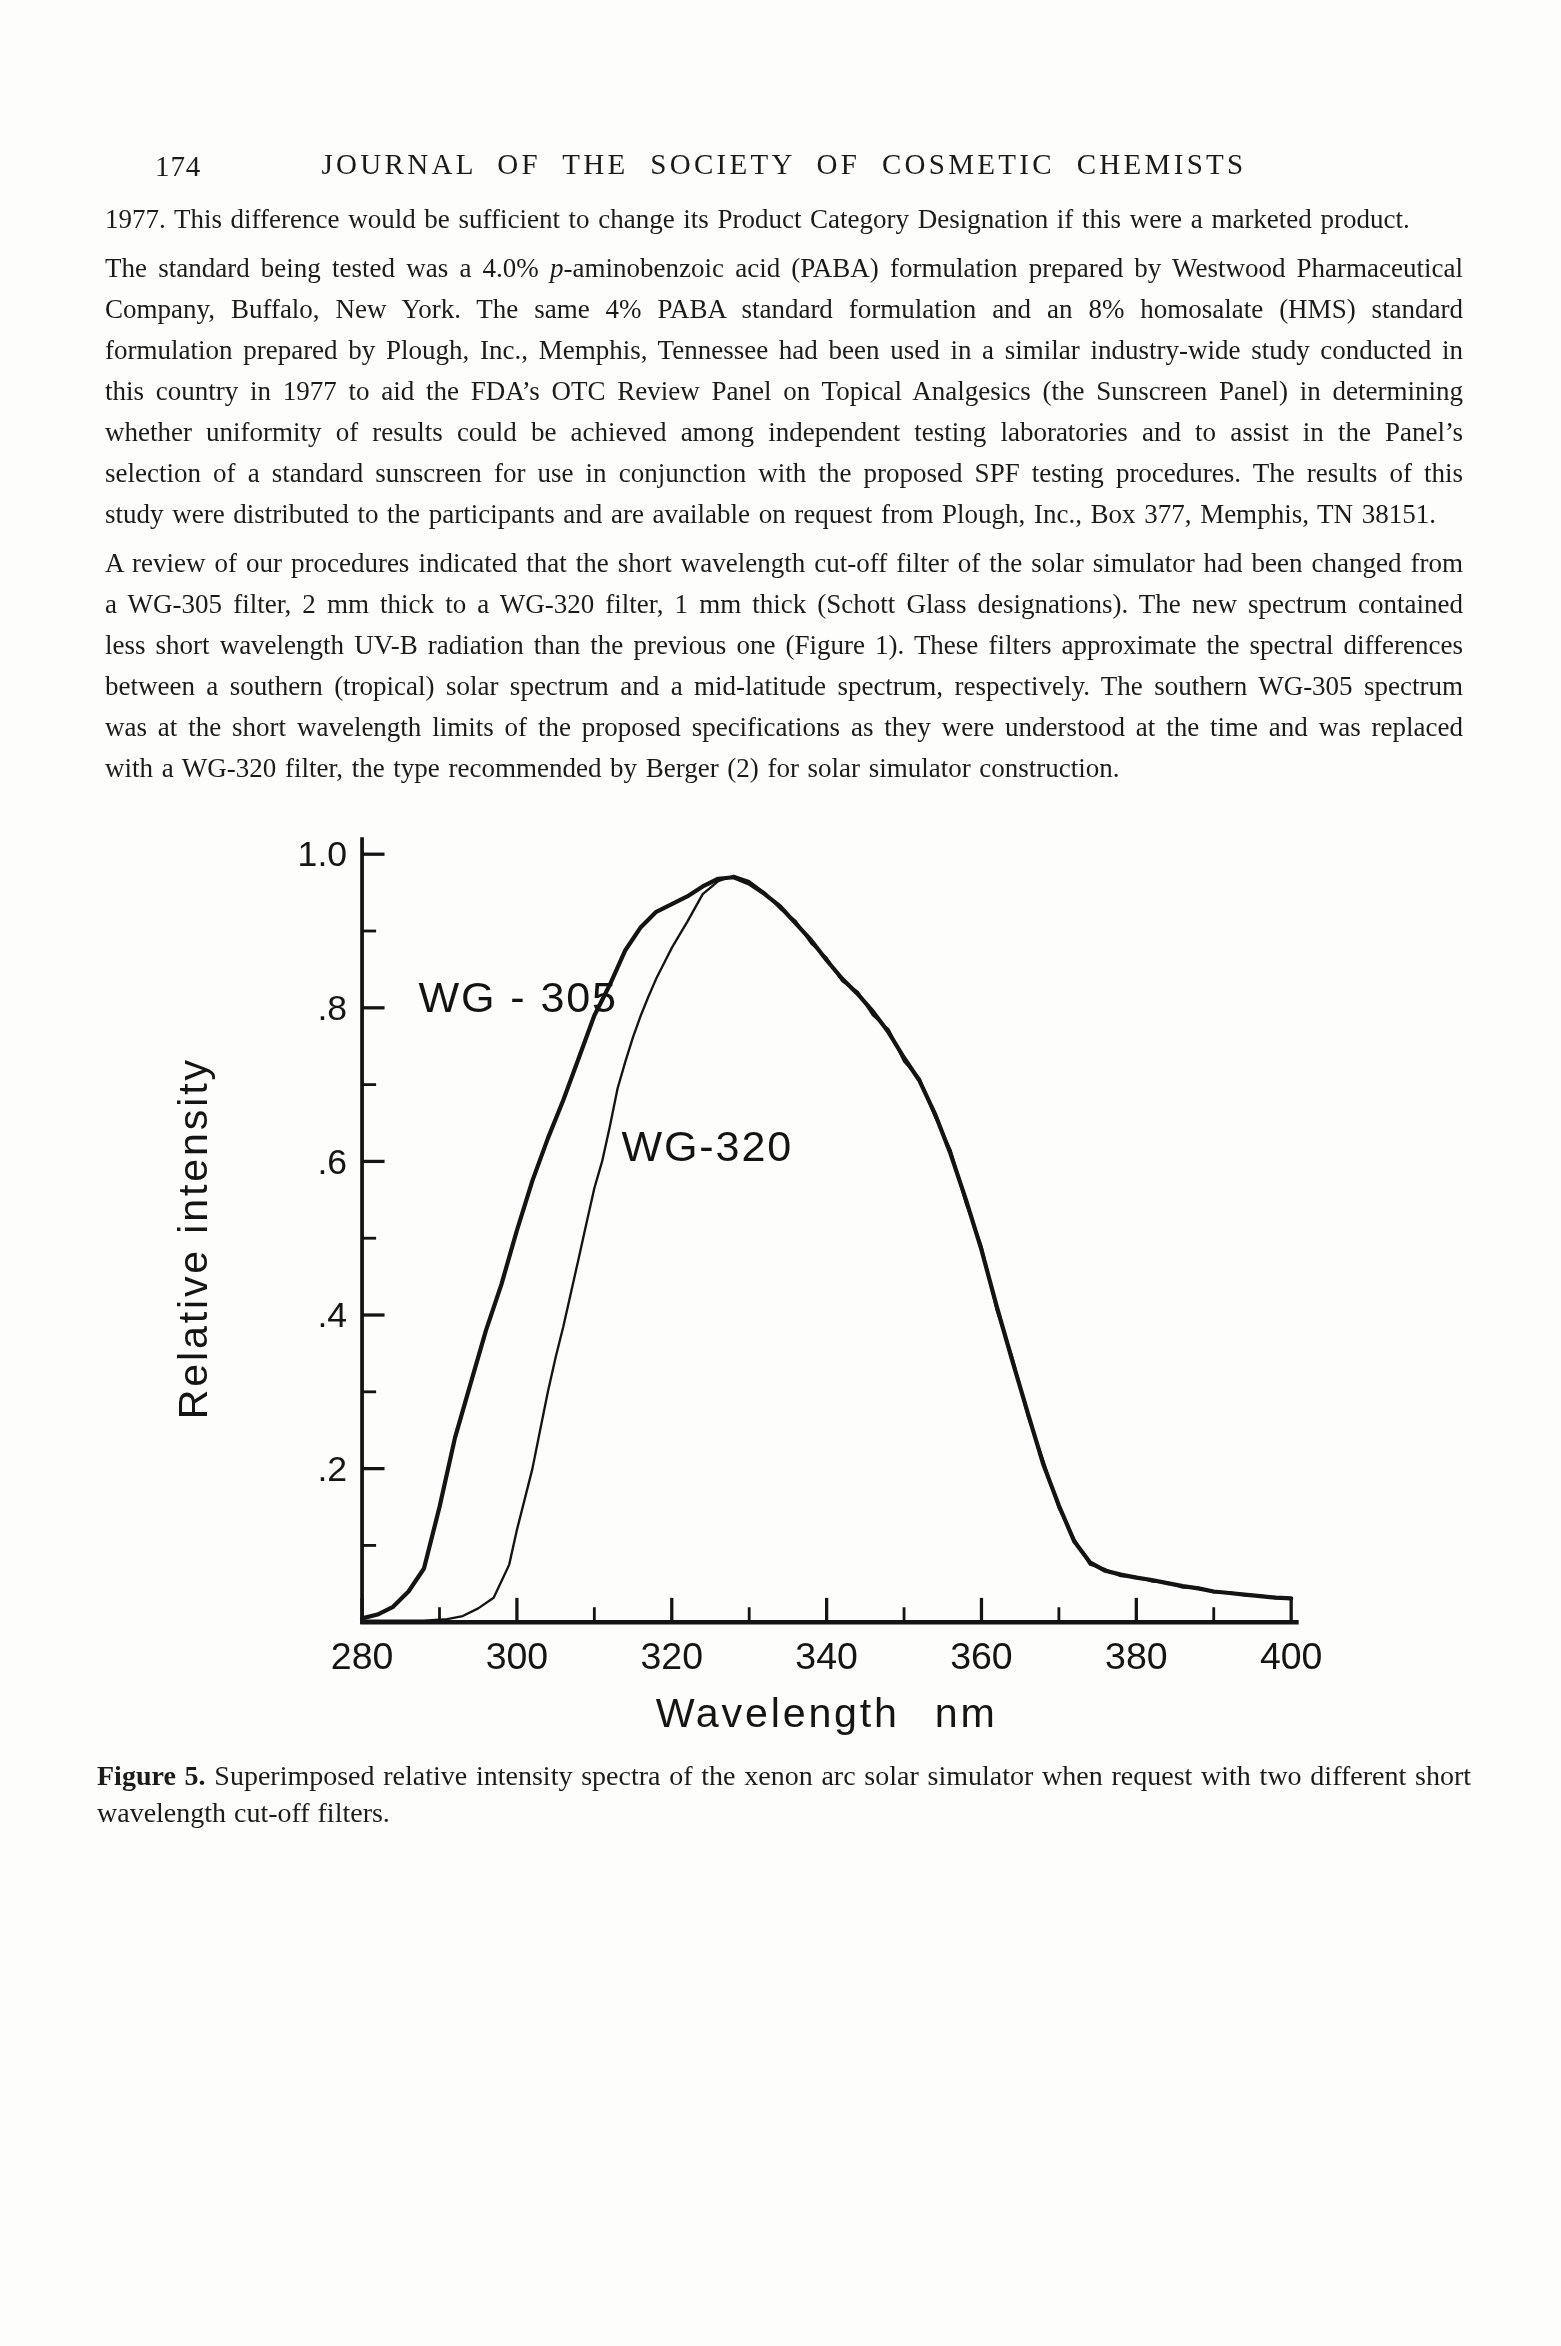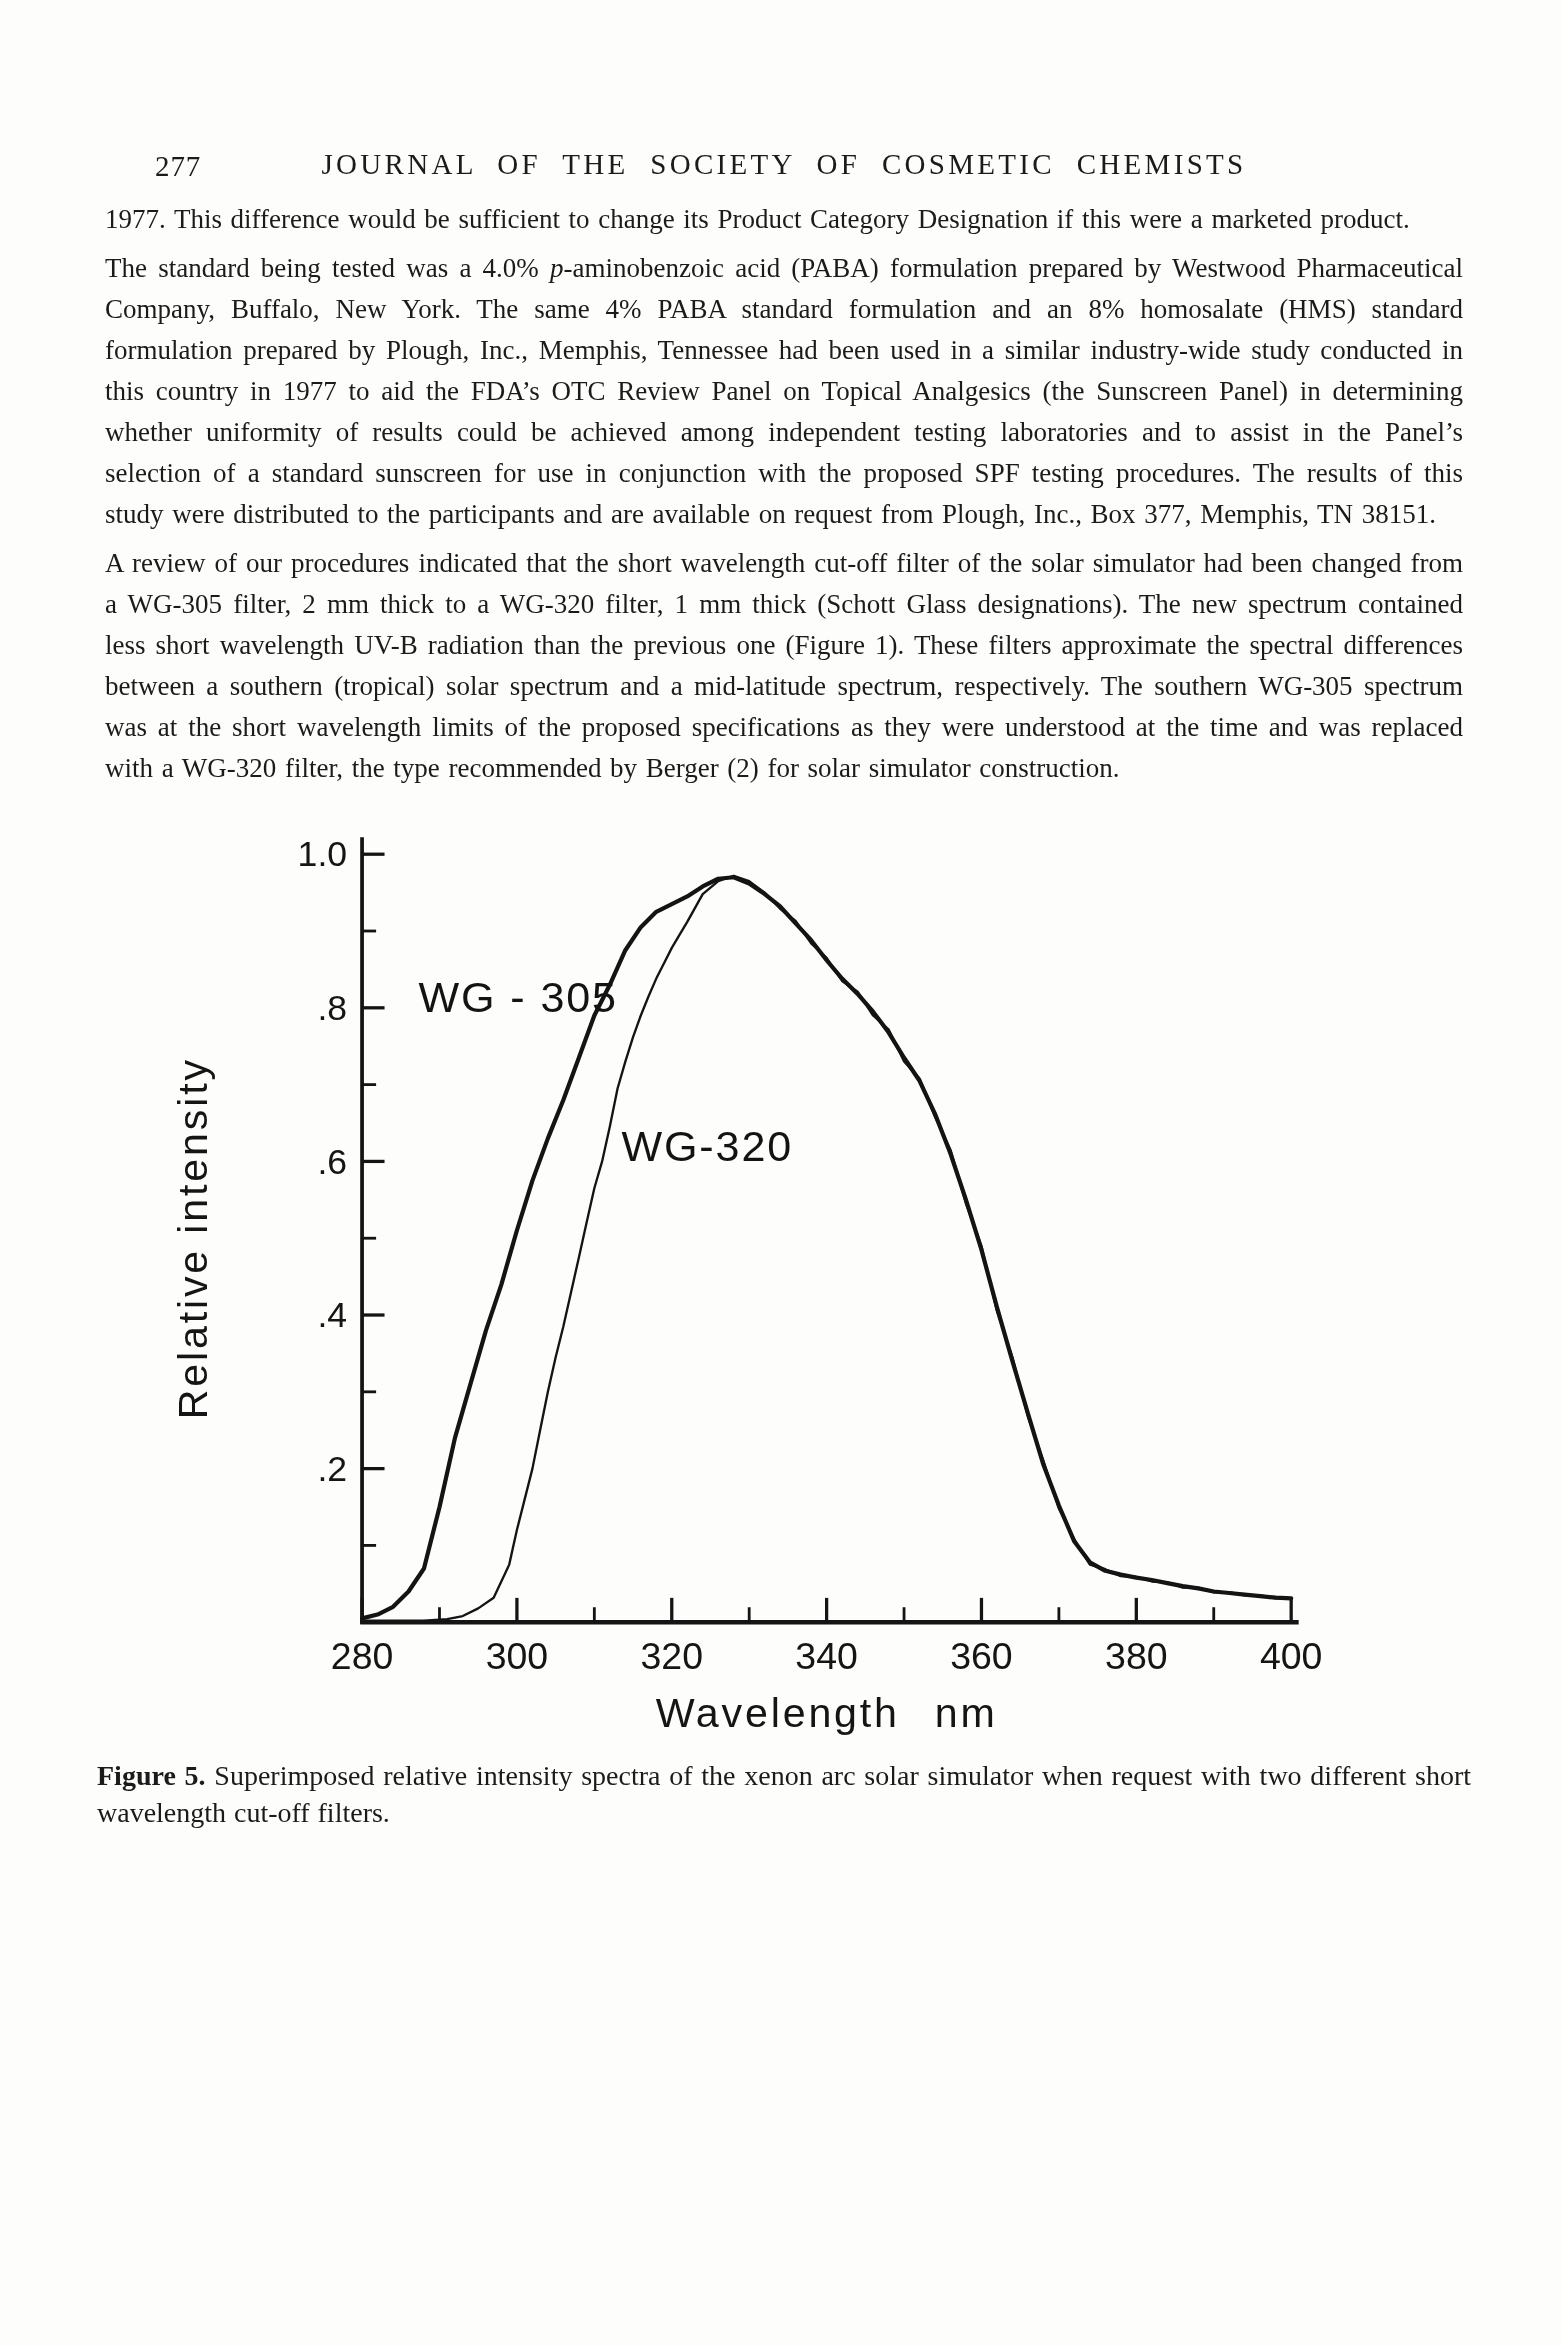--- a/index.html
+++ b/index.html
@@ -26,21 +26,21 @@
                      word-spacing:0.9px;}
   .cap-label{font-weight:bold;}
 </style>
 </head>
 <body>
 
 <div class="page">
   <div class="content">
 
     <header class="page-header">
-      <span class="page-number">277</span>
+      <span class="page-number">174</span>
       <span class="journal-title">JOURNAL OF THE SOCIETY OF COSMETIC CHEMISTS</span>
     </header>
 
     <main>
       <p class="para p1">1977. This difference would be sufficient to change its Product Category Designation if this were a marketed product.</p>
 
       <p class="para p2"><span>The standard being tested was a 4.0% </span><span class="ital">p</span><span>-aminobenzoic acid (PABA) formulation prepared by Westwood Pharmaceutical Company, Buffalo, New York. The same 4% PABA standard formulation and an 8% homosalate (HMS) standard formulation prepared by Plough, Inc., Memphis, Tennessee had been used in a similar industry-wide study conducted in this country in 1977 to aid the FDA’s OTC Review Panel on Topical Analgesics (the Sunscreen Panel) in determining whether uniformity of results could be achieved among independent testing laboratories and to assist in the Panel’s selection of a standard sunscreen for use in conjunction with the proposed SPF testing procedures. The results of this study were distributed to the participants and are available on request from Plough, Inc., Box 377, Memphis, TN 38151.</span></p>
 
       <p class="para p3">A review of our procedures indicated that the short wavelength cut-off filter of the solar simulator had been changed from a WG-305 filter, 2 mm thick to a WG-320 filter, 1 mm thick (Schott Glass designations). The new spectrum contained less short wavelength UV-B radiation than the previous one (Figure 1). These filters approximate the spectral differences between a southern (tropical) solar spectrum and a mid-latitude spectrum, respectively. The southern WG-305 spectrum was at the short wavelength limits of the proposed specifications as they were understood at the time and was replaced with a WG-320 filter, the type recommended by Berger (2) for solar simulator construction.</p>
     </main>

